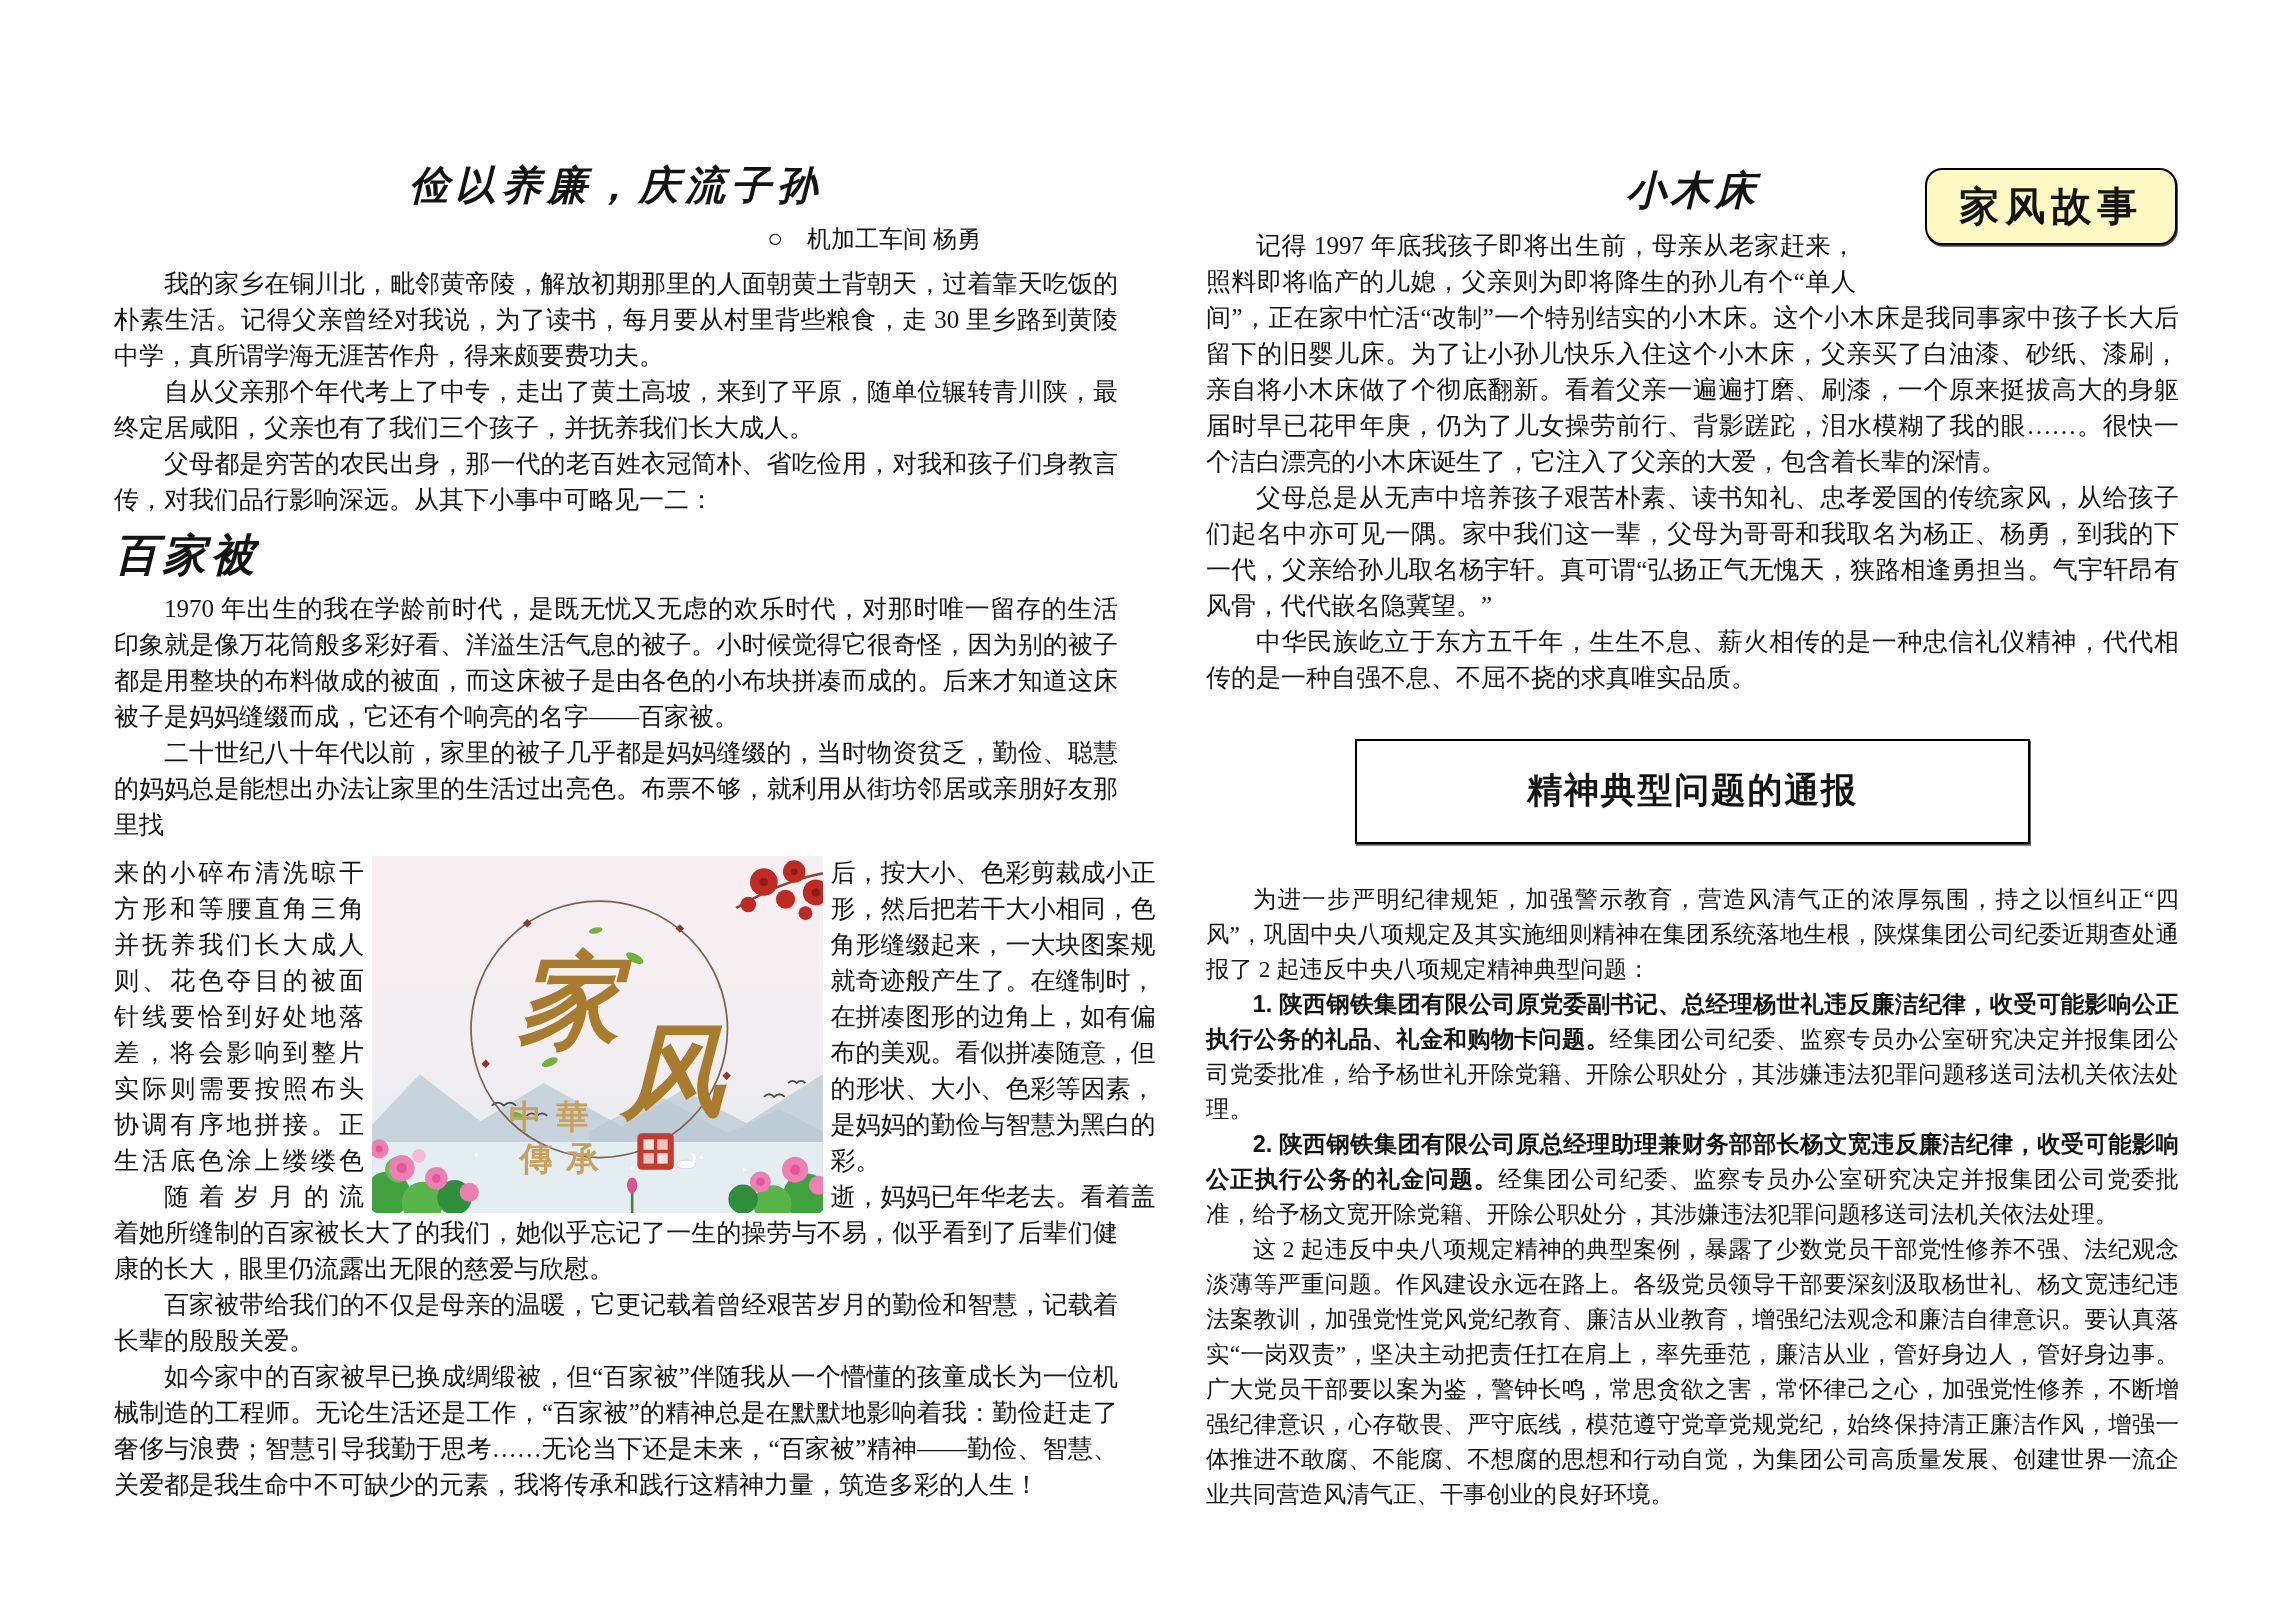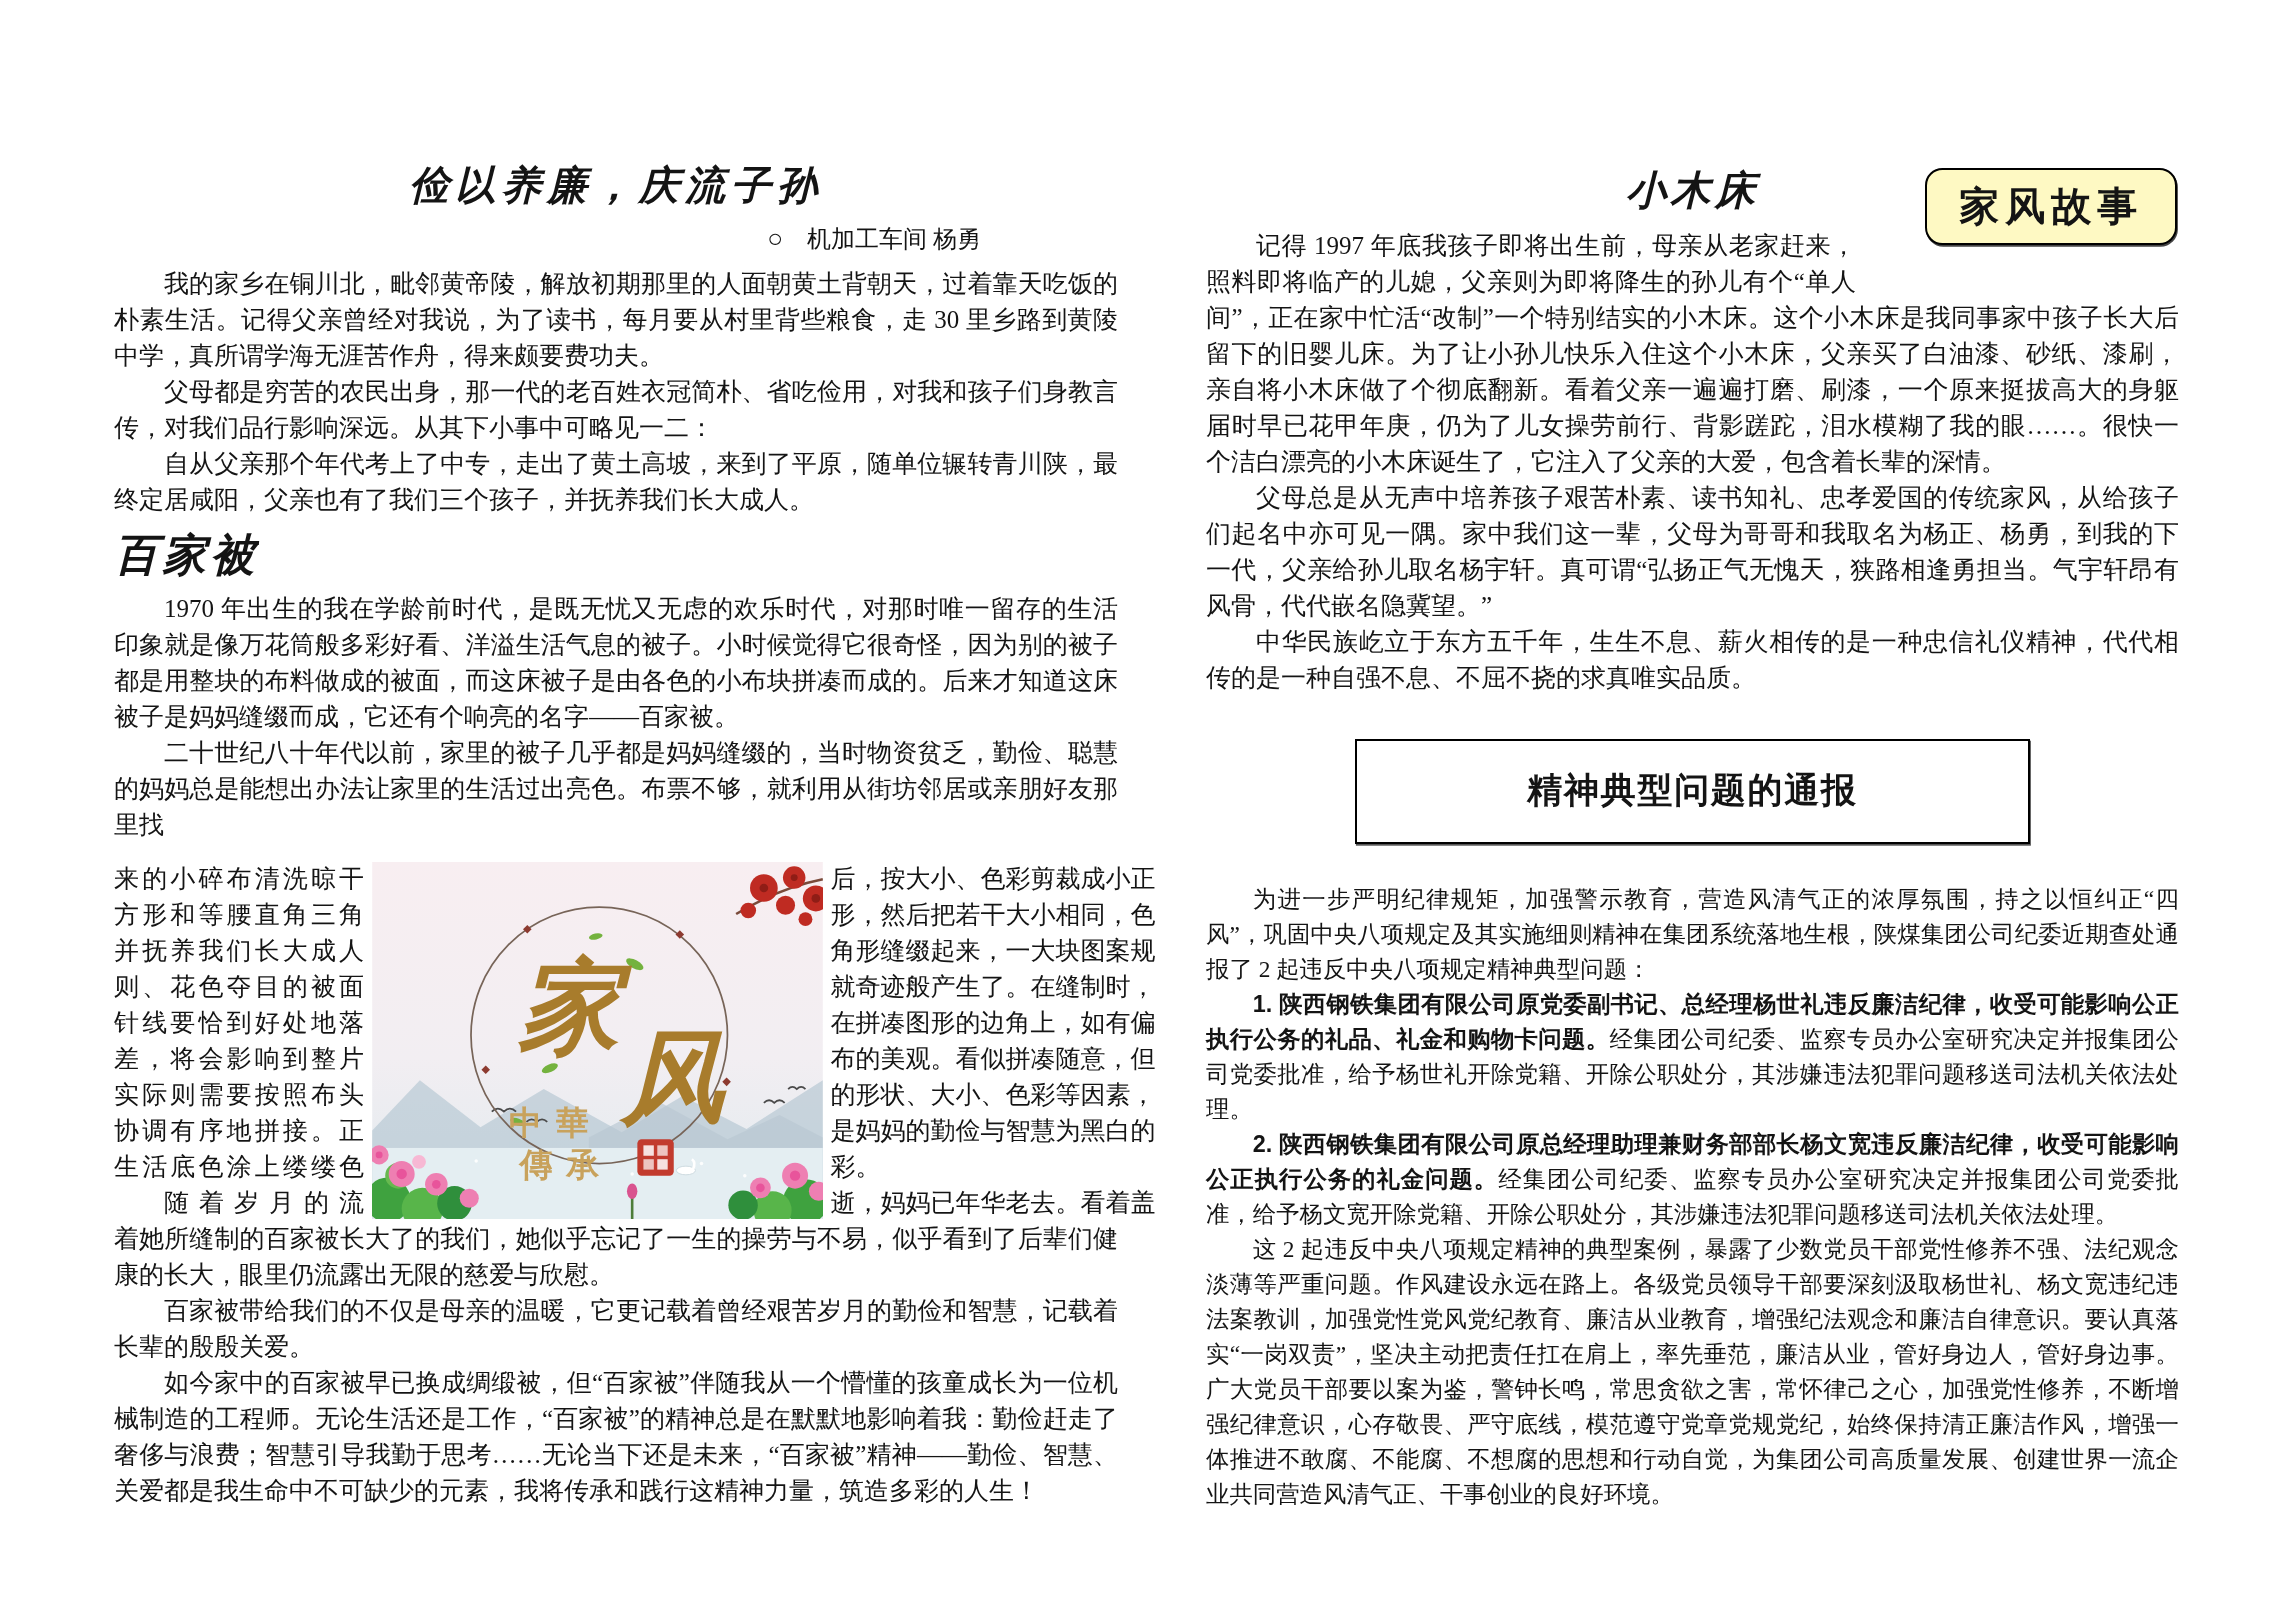--- a/index.html
+++ b/index.html
@@ -28,21 +28,21 @@
     font-style:italic; letter-spacing:4.3px;
   }
 
   
   .para { font-size:25px; line-height:36px; text-align:justify; text-indent:2em; margin:0; }
   .para.noindent { text-indent:0; }
   .intro-block { margin-top:10.4px; }
   .right-body  { margin-top:10.4px; }
 
   
-  .wrap-section { display:flex; align-items:flex-start; margin-top:18px; }
+  .wrap-section { display:flex; align-items:flex-start; margin-top:12px; }
   .wrap-left  { width:250px; flex:none; }
   .wrap-right { flex:1; min-width:0; }
   .wrap-line {
     font-size:25px; line-height:36px; height:36px;
     text-align:justify; text-align-last:justify; overflow:visible; white-space:nowrap;
   }
   .wrap-line.plain  { text-align-last:left; }
   .wrap-line.indent { text-indent:2em; }
   .artwork { flex:none; width:451px; height:357px; margin:0.9px 7.8px 0 7.8px; }
   .artwork svg { display:block; }
@@ -73,22 +73,22 @@
 
   <h1 class="article-title">俭以养廉，庆流子孙</h1>
 
   <div class="byline">
     <span class="byline-marker">○</span><span>机加工车间 杨勇</span>
   </div>
 
   <div class="intro-block">
 
   <p class="para">我的家乡在铜川北，毗邻黄帝陵，解放初期那里的人面朝黄土背朝天，过着靠天吃饭的朴素生活。记得父亲曾经对我说，为了读书，每月要从村里背些粮食，走 30 里乡路到黄陵中学，真所谓学海无涯苦作舟，得来颇要费功夫。</p>
+      <p class="para">自从父亲那个年代考上了中专，走出了黄土高坡，来到了平原，随单位辗转青川陕，最终定居咸阳，父亲也有了我们三个孩子，并抚养我们长大成人。</p>
       <p class="para">父母都是穷苦的农民出身，那一代的老百姓衣冠简朴、省吃俭用，对我和孩子们身教言传，对我们品行影响深远。从其下小事中可略见一二：</p>
-      <p class="para">自从父亲那个年代考上了中专，走出了黄土高坡，来到了平原，随单位辗转青川陕，最终定居咸阳，父亲也有了我们三个孩子，并抚养我们长大成人。</p>
     </div>
 
   <h2 class="section-title">百家被</h2>
 
   <div>
 
   <p class="para">1970 年出生的我在学龄前时代，是既无忧又无虑的欢乐时代，对那时唯一留存的生活印象就是像万花筒般多彩好看、洋溢生活气息的被子。小时候觉得它很奇怪，因为别的被子都是用整块的布料做成的被面，而这床被子是由各色的小布块拼凑而成的。后来才知道这床被子是妈妈缝缀而成，它还有个响亮的名字——百家被。</p>
       <p class="para">二十世纪八十年代以前，家里的被子几乎都是妈妈缝缀的，当时物资贫乏，勤俭、聪慧的妈妈总是能想出办法让家里的生活过出亮色。布票不够，就利用从街坊邻居或亲朋好友那里找</p>
     </div>
 

